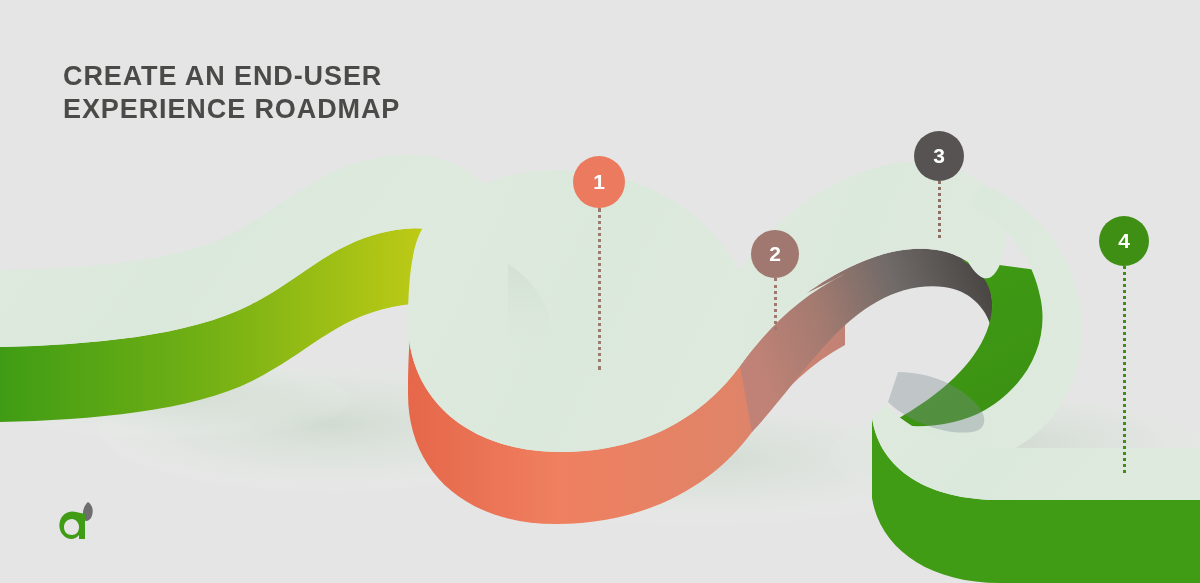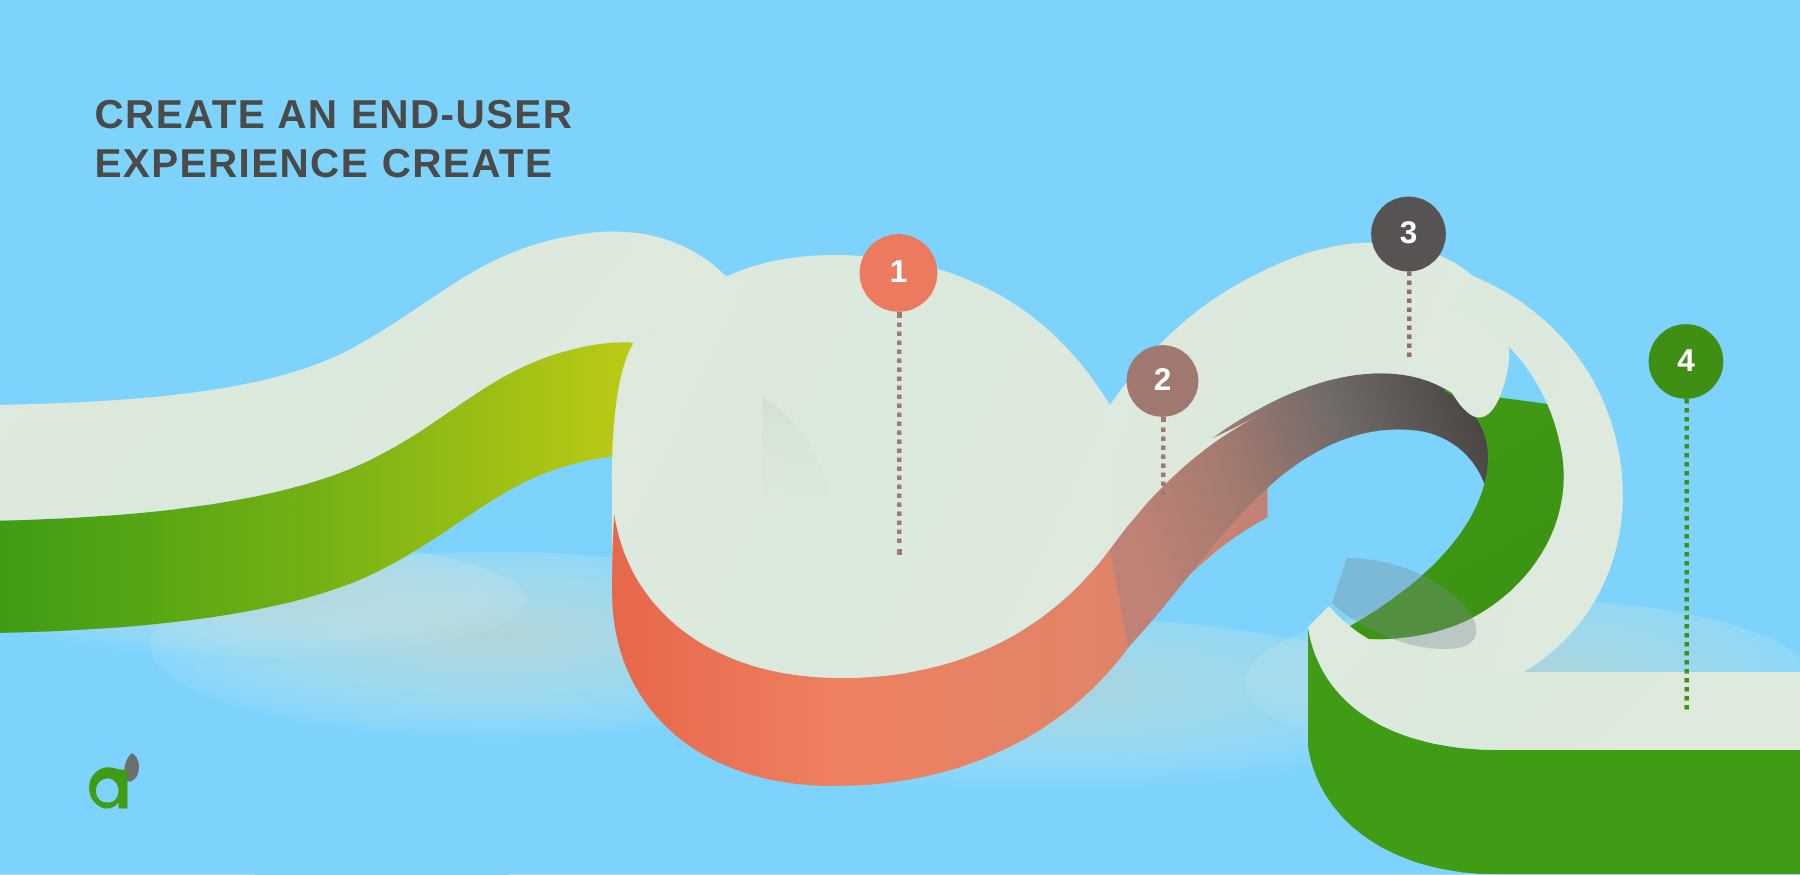--- a/index.html
+++ b/index.html
@@ -11,21 +11,21 @@
     width: 1200px;
     height: 583px;
     overflow: hidden;
     font-family: "Liberation Sans", sans-serif;
     background: #f3fbf6;
   }
   #infographic {
     position: relative;
     width: 1200px;
     height: 583px;
-    background: #7dd3fc;
+    background: #e5e5e5;
   }
   #road-svg {
     position: absolute;
     left: 0;
     top: 0;
     width: 1200px;
     height: 583px;
     display: block;
   }
   .title-block {
@@ -275,21 +275,21 @@
                C 522,364 510,348 508,320 Z" fill="url(#innerShade)" opacity="0.5"></path>
       <path d="M 898,372
                C 930,372 962,386 978,406
                C 988,418 986,430 972,432
                C 944,436 906,420 888,402 Z" fill="#7a8a91" opacity="0.35"></path>
     </g>
   </svg>
 
   <div class="title-block">
     <div class="title-line">CREATE AN END-USER</div>
-    <div class="title-line">EXPERIENCE CREATE</div>
+    <div class="title-line">EXPERIENCE ROADMAP</div>
   </div>
 
   <div class="logo-block">
     <svg class="logo-mark" viewBox="0 0 42 46">
       <path d="M30 4 C35 7 36 14 33 20 C30 24 26 24 25 20 C24 14 26 7 30 4 Z" fill="#6e6e6e"></path>
       <path d="M27 16 L27 41 L21 41 L21 37 C18 41 13 42 9 40
                C3 37 0 30 2 23 C4 16 11 12 18 14 C21 15 24 15 27 16 Z
                M14 21 C9 21 6 25 6 29 C6 34 9 37 14 37 C18 37 21 34 21 29
                C21 25 18 21 14 21 Z" fill="#3f9c14"></path>
     </svg>

